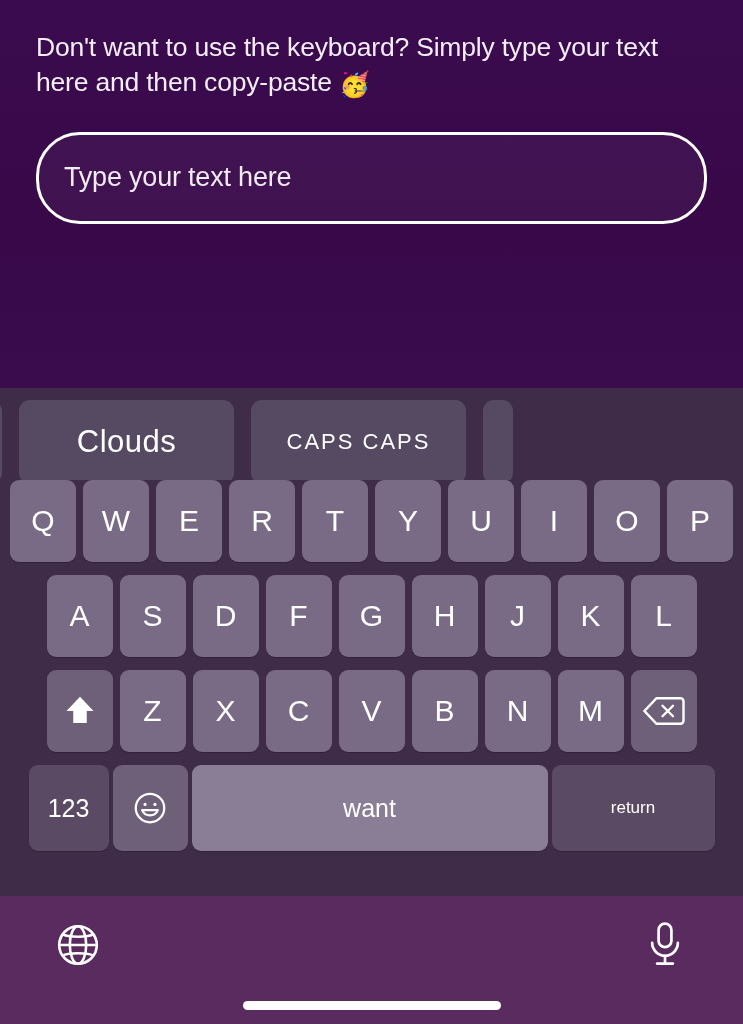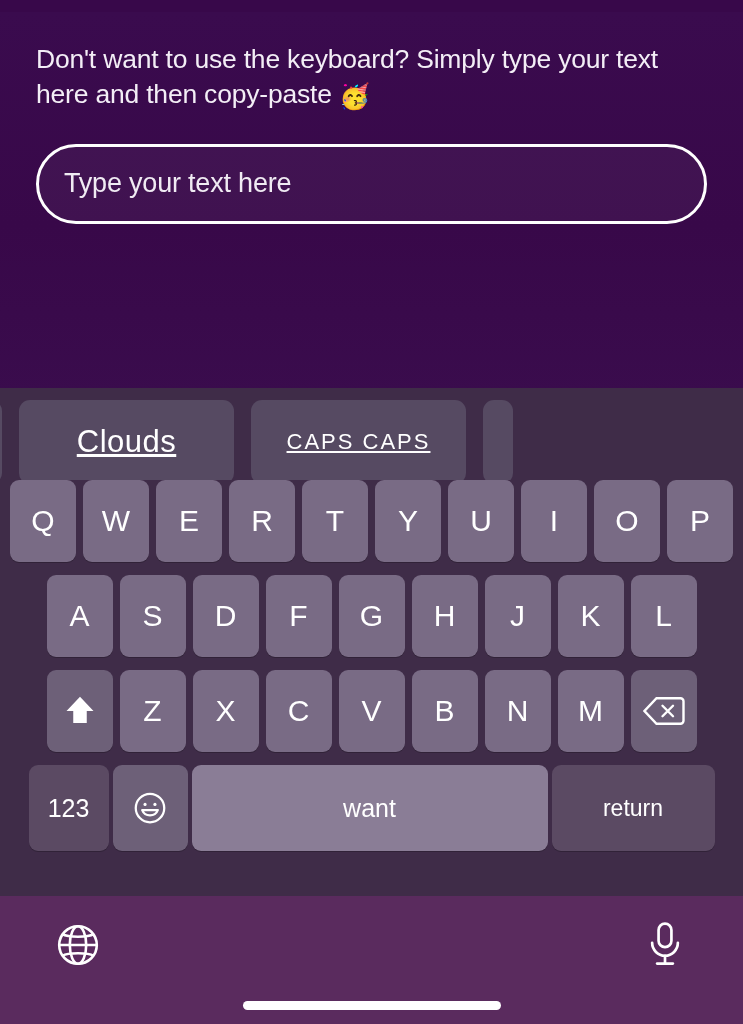--- a/index.html
+++ b/index.html
@@ -12,21 +12,21 @@
   }
 
   body {
     background: #38084a;
     position: relative;
   }
 
   
   .app-area {
     position: absolute;
-    left: 0; top: 12px;
+    left: 0; top: 0;
     width: 743px;
     height: 388px;
     background: linear-gradient(180deg, #3a0b4e 0%, #380849 55%, #3a0c4d 100%);
     padding: 30px 36px 16px 36px;
   }
 
   .prompt-text {
     color: #f3eef6;
     font-size: 26.5px;
     line-height: 1.32;
@@ -36,21 +36,21 @@
   }
   .prompt-emoji {
     font-size: 25px;
     display: inline-block;
     vertical-align: -2px;
   }
 
   .text-input-wrap {
     margin-top: 31px;
     width: 671px;
-    height: 80px;
+    height: 92px;
     border: 3px solid #ffffff;
     border-radius: 44px;
     background: rgba(255,255,255,0.045);
     display: flex;
     align-items: center;
     padding: 0 25px;
   }
   .text-input {
     width: 100%;
     background: transparent;
@@ -91,21 +91,20 @@
     height: 84px;
     min-width: 215px;
     background: #564a62;
     border-radius: 11px;
     display: flex;
     align-items: center;
     justify-content: center;
     color: #ffffff;
     position: relative;
     flex: 0 0 auto;
-    text-decoration: underline;
   }
   .style-chip.partial { min-width: 30px; width: 30px; }
 
   .chip-clouds {
     font-size: 31px;
     letter-spacing: 0.5px;
     position: relative;
     padding: 0 2px;
   }
   .chip-clouds .cloud-deco {
@@ -159,21 +158,21 @@
 
   .krow.r1 .key { width: 66px; }
   .krow.r2 .key { width: 66px; }
   .krow.r3 .key { width: 66px; }
 
   .key.shift, .key.backspace { width: 90px; background: #6d6078; }
   .key.num, .key.ret { background: #5b4a63; height: 86px; }
   .key.num { width: 80px; font-size: 25px; }
   .key.emoji { width: 75px; height: 86px; background: #6d6078; }
   .key.space { width: 356px; height: 86px; background: #8a7d96; font-size: 25px; }
-  .key.ret { width: 163px; font-size: 23px; }
+  .key.ret { width: 163px; font-size: 17px; }
 
   .key svg { display: block; }
 
   
   .bottom-bar {
     position: absolute;
     left: 0; top: 896px;
     width: 743px;
     height: 128px;
     background: #5a2b5e;

